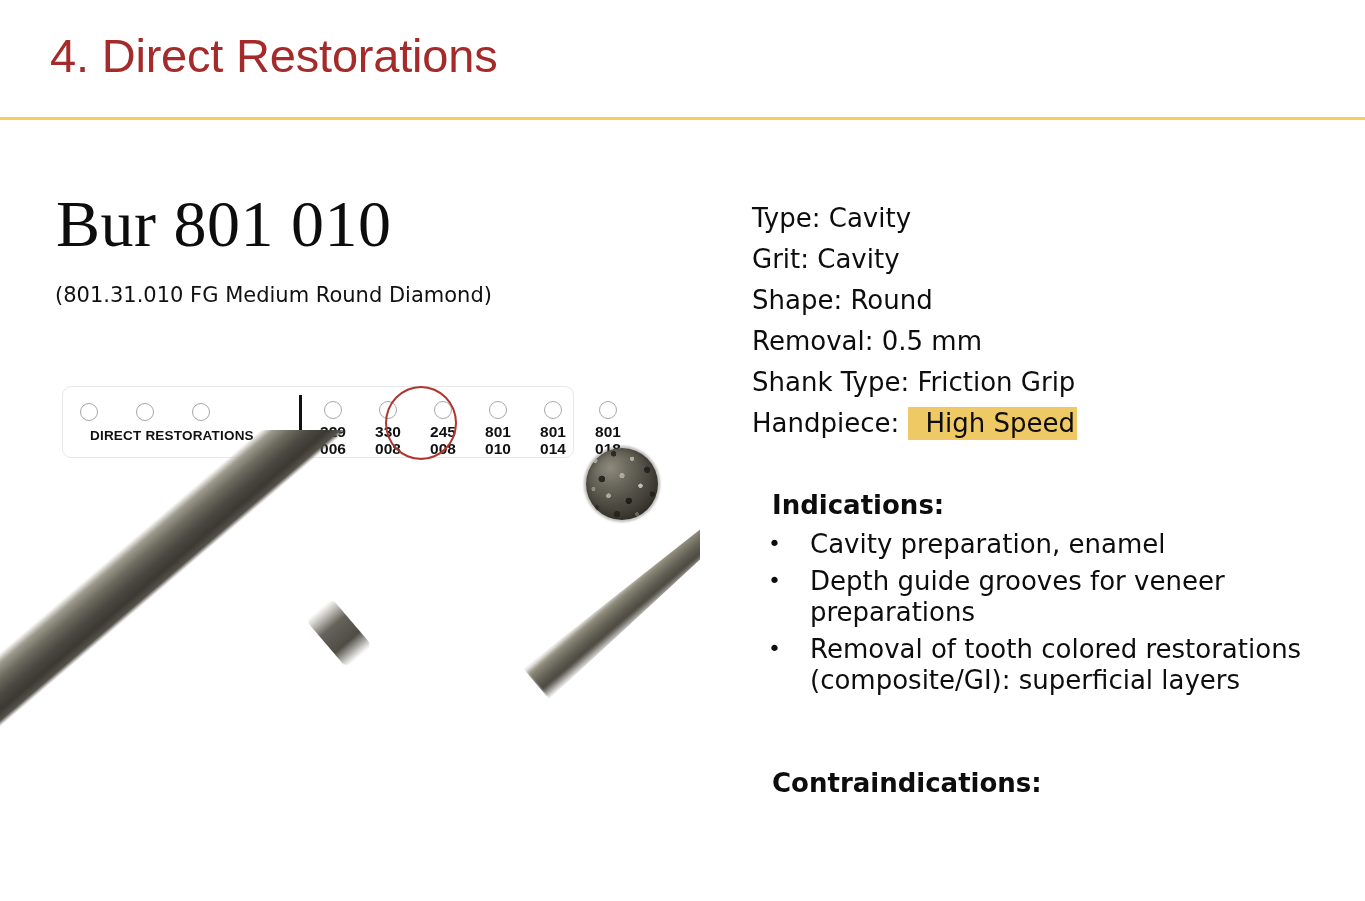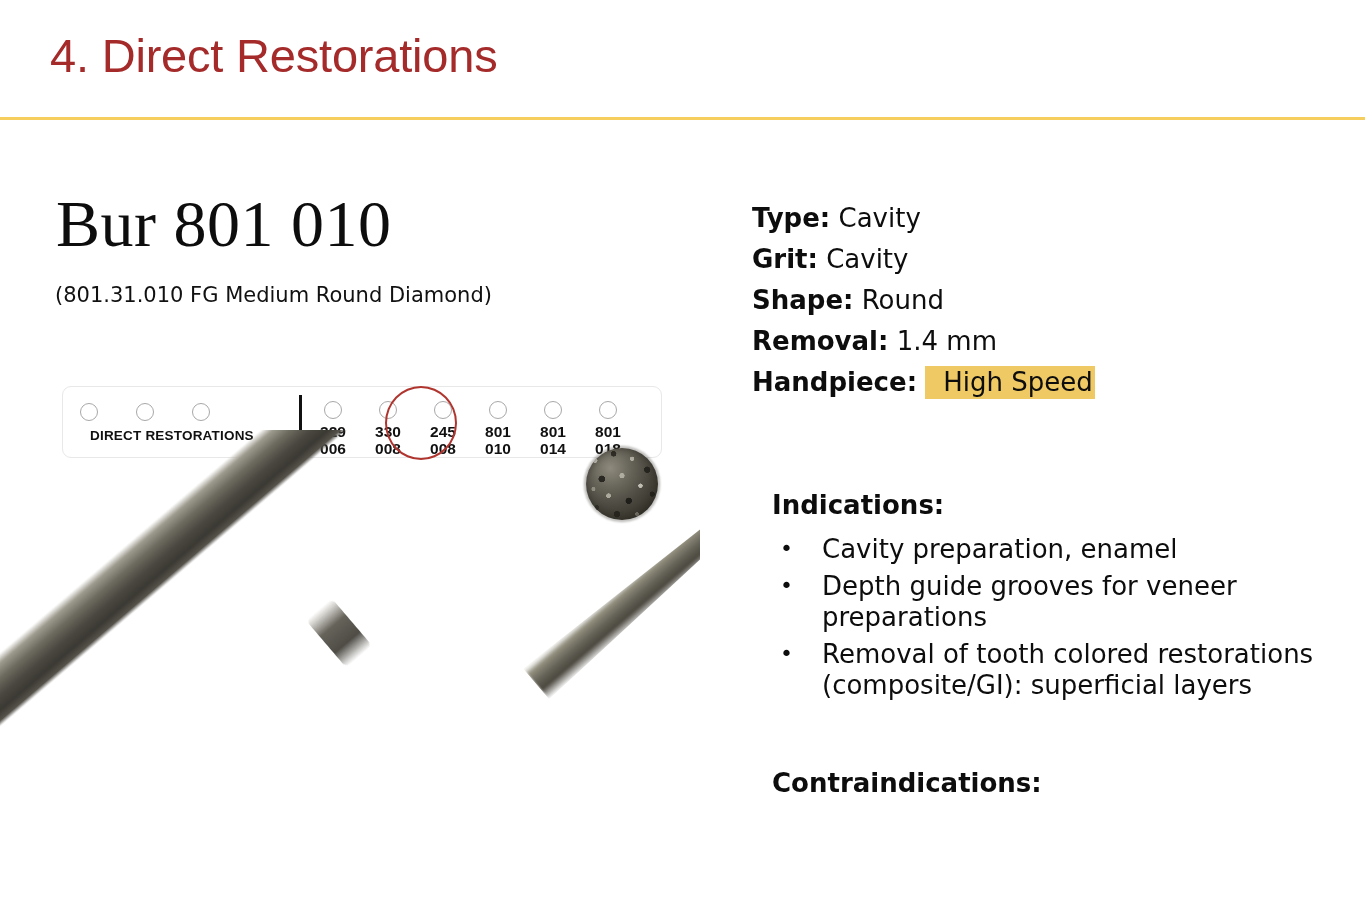--- a/index.html
+++ b/index.html
@@ -59,21 +59,21 @@
     font-weight: 400;
     color: #111111;
     white-space: nowrap;
   }
 
   
   .bur-block {
     position: absolute;
     left: 62px;
     top: 386px;
-    width: 600px;
+    width: 512px;
     height: 72px;
     border: 1px solid #e8e8e8;
     border-radius: 9px;
     background: #ffffff;
     box-sizing: border-box;
   }
   .block-hole {
     position: absolute;
     width: 18px;
     height: 18px;
@@ -267,21 +267,21 @@
     width: 600px;
   }
   .spec-line {
     font-family: "DejaVu Sans", sans-serif;
     font-size: 26px;
     line-height: 41px;
     color: #0d0d0d;
     white-space: nowrap;
   }
   .spec-line .k {
-    font-weight: 700;
+    font-weight: 400;
     margin-top: 36px;
   }
   .spec-line .v {
     font-weight: 400;
   }
   .spec-line .v.hl {
     background: #EFC963;
     padding: 1px 2px 2px 18px;
   }
 
@@ -295,21 +295,21 @@
   .section-heading {
     font-family: "DejaVu Sans", sans-serif;
     font-size: 26px;
     font-weight: 700;
     color: #0d0d0d;
     line-height: 34px;
     white-space: nowrap;
     margin-left: 20px;
   }
   .bullet-list {
-    margin: 12px;
+    margin: 0;
     padding: 0;
     list-style: none;
   }
   .bullet-item {
     position: relative;
     padding-left: 58px;
     font-family: "DejaVu Sans", sans-serif;
     font-size: 26px;
     line-height: 31px;
     color: #0d0d0d;
@@ -392,21 +392,25 @@
   <div class="spec-line">
     <span class="k">Grit:</span>
     <span class="v">Cavity</span>
   </div>
   <div class="spec-line">
     <span class="k">Shape:</span>
     <span class="v">Round</span>
   </div>
   <div class="spec-line">
     <span class="k">Removal:</span>
-    <span class="v">1.4 mm</span>
+    <span class="v">0.5 mm</span>
+  </div>
+  <div class="spec-line">
+    <span class="k">Shank Type:</span>
+    <span class="v">Friction Grip</span>
   </div>
   <div class="spec-line">
     <span class="k">Handpiece:</span>
     <span class="v hl">High Speed</span>
   </div>
 </div>
 
 <div class="section section-indications">
   <div class="section-heading">Indications:</div>
   <ul class="bullet-list">

